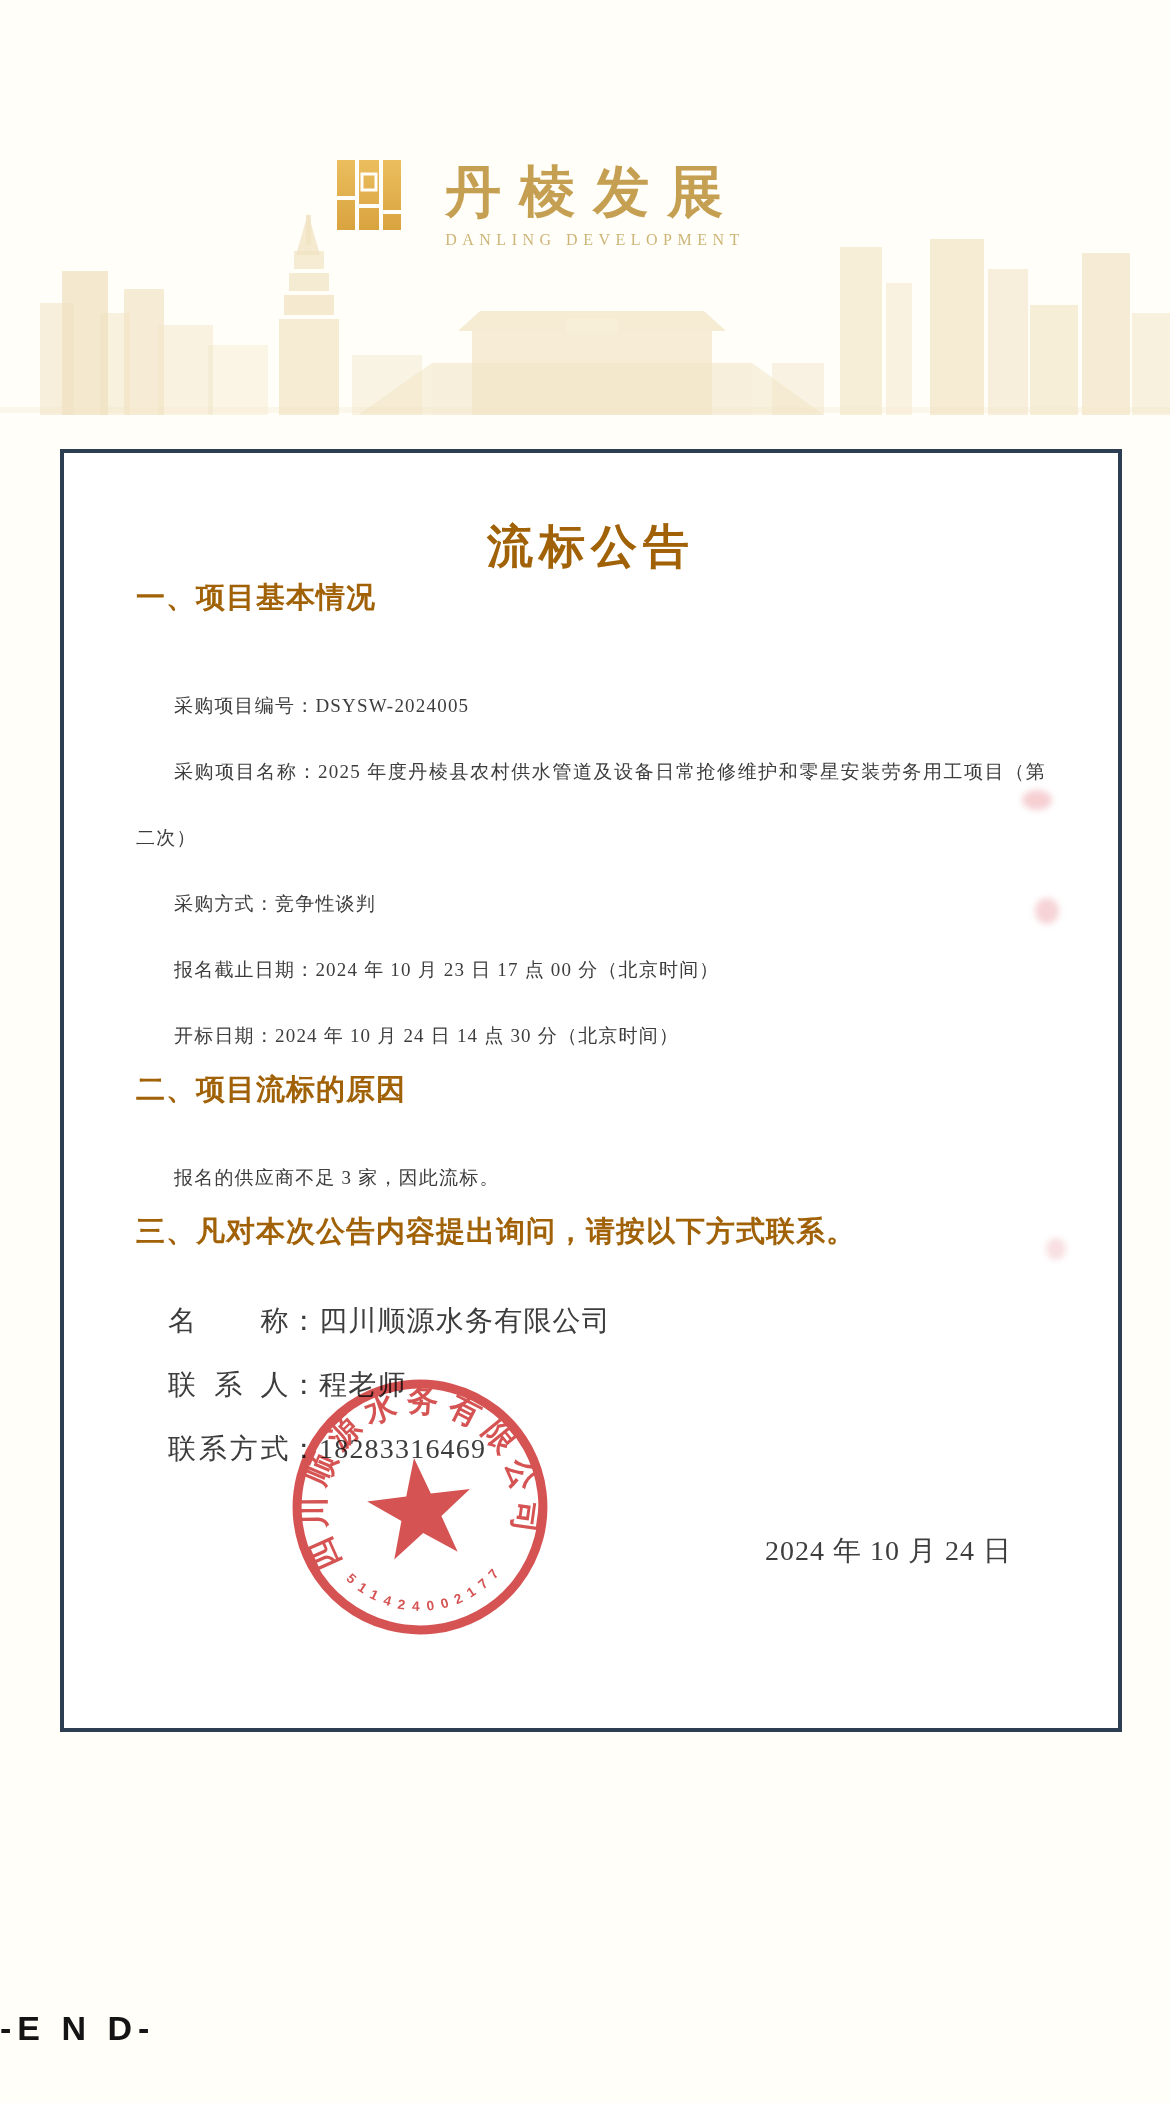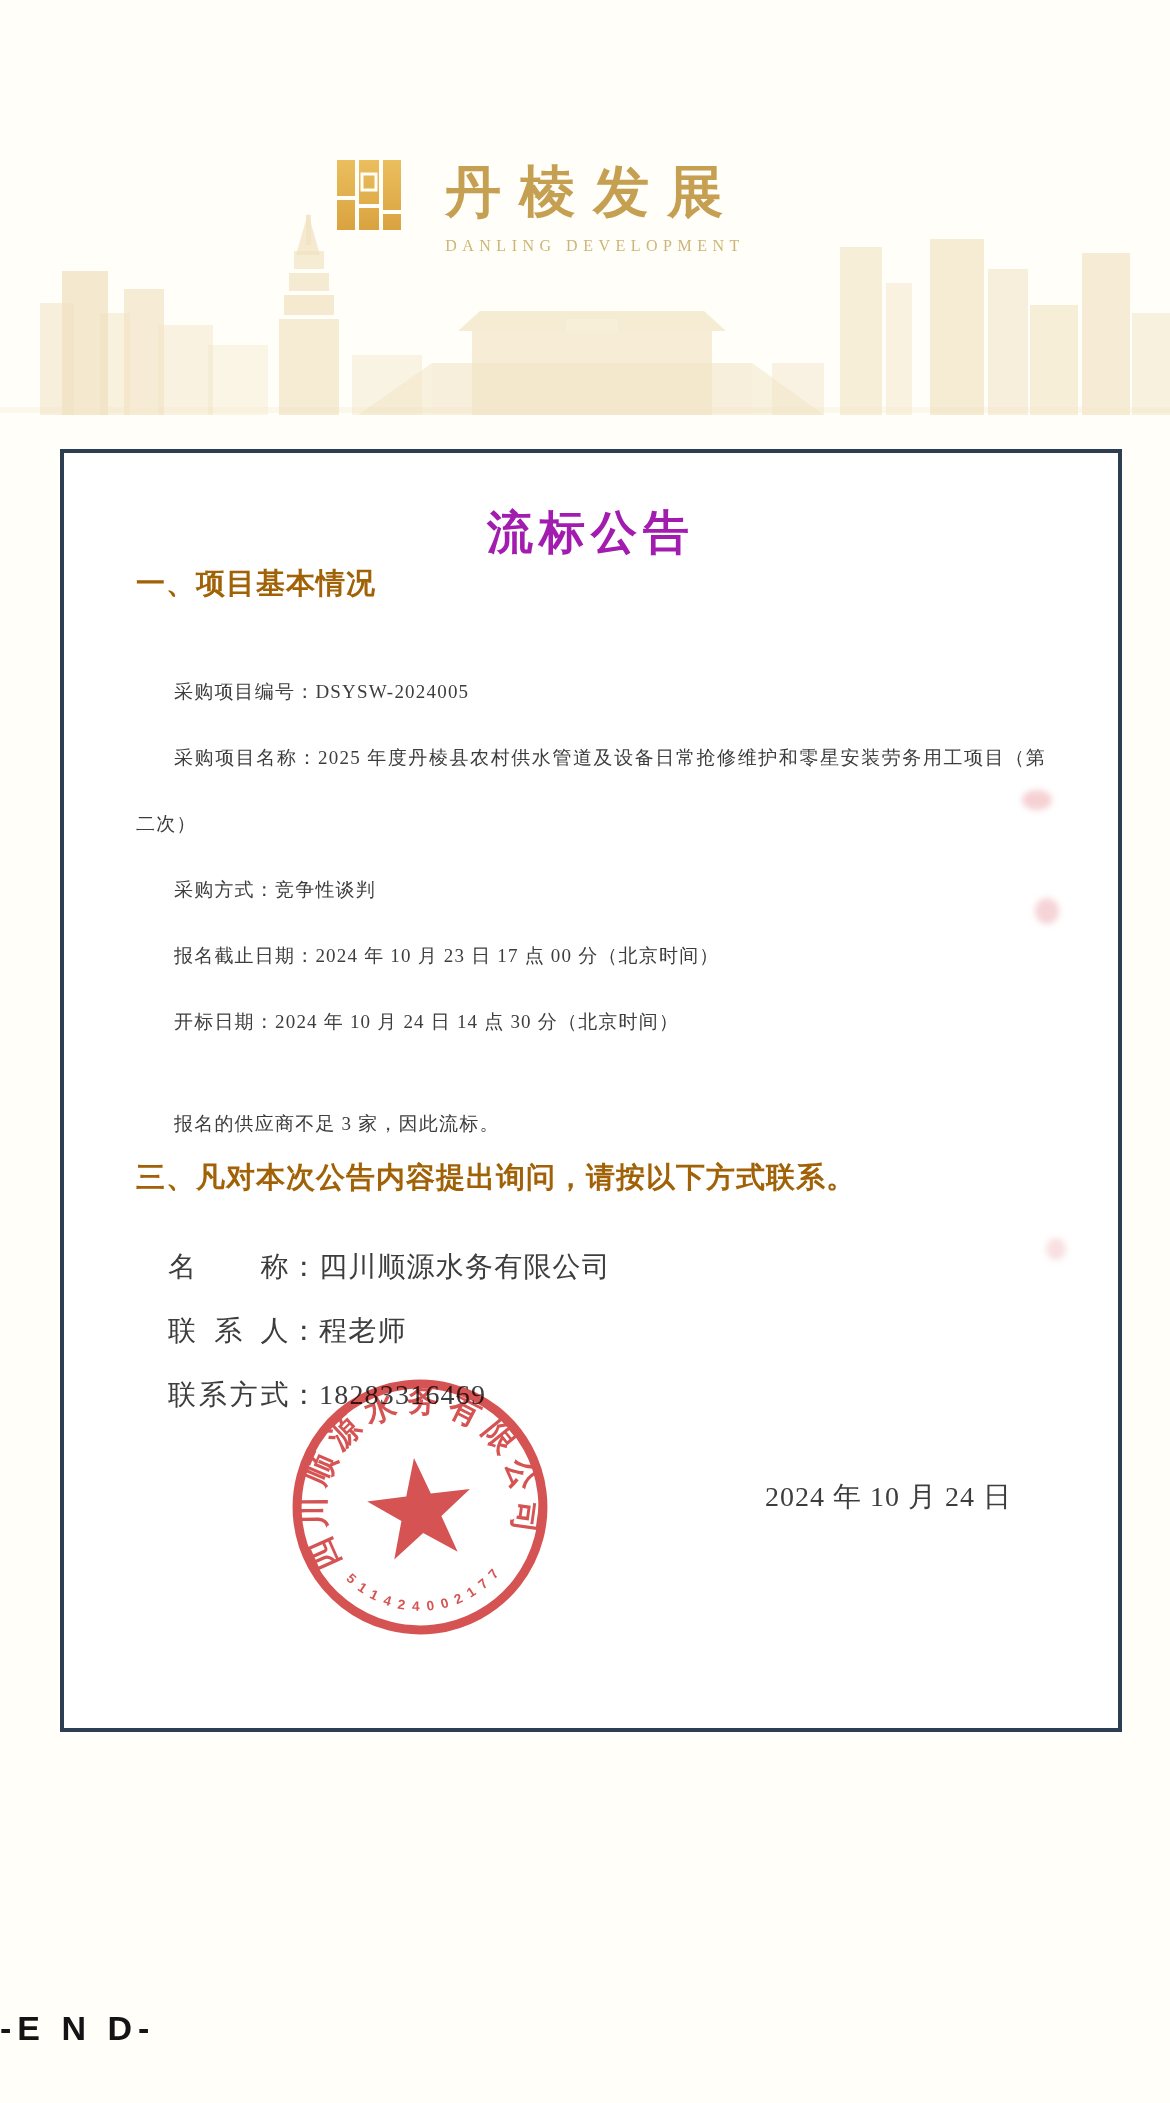--- a/index.html
+++ b/index.html
@@ -14,33 +14,33 @@
     position:absolute;top:160px;left:0;width:100%;
     display:flex;justify-content:center;align-items:flex-start;gap:44px;
     transform:translateX(-44px);
   }
   .logo-mark{width:64px;height:70px;flex:0 0 auto;}
   .logo-cn{
     font-size:56px;font-weight:700;letter-spacing:18px;line-height:1.15;
     color:#C6A052;white-space:nowrap;
   }
   .logo-en{
-    margin-top:13px;text-align:center;font-size:16px;letter-spacing:5.5px;
+    margin-top:7px;text-align:center;font-size:16px;letter-spacing:5.5px;
     color:#CDB577;white-space:nowrap;font-family:"Liberation Serif",serif;
   }
   .skyline{position:absolute;top:213px;left:0;width:1170px;height:202px;opacity:.55;}
   
   .doc-frame{
     position:absolute;top:449px;left:60px;width:1062px;height:1283px;
     box-sizing:border-box;border:4px solid #2E3E52;background:#FFFFFF;
     padding:46px 72px 0 72px;
   }
   .doc-title{
-    margin:4px 0 0;text-align:center;font-size:46px;font-weight:700;
-    letter-spacing:6px;color:#a21caf;line-height:60px;
+    margin:18px 0 0;text-align:center;font-size:46px;font-weight:700;
+    letter-spacing:6px;color:#a16207;line-height:60px;
   }
   h2.sec{
     margin:0;font-family:"Liberation Sans","DejaVu Sans",sans-serif;
     font-size:29px;font-weight:700;color:#a16207;letter-spacing:1px;line-height:40px;
   }
   .sec1h{margin-top:52px;}
   .sec2h{margin-top:38px;}
   .sec3h{margin-top:40px;}
   .lines{margin-top:56px;}
   .lines p, p.body-line{
@@ -151,20 +151,21 @@
 
     <h2 class="sec sec1h">一、项目基本情况</h2>
     <div class="lines">
       <p>采购项目编号：DSYSW-2024005</p>
       <p>采购项目名称：2025 年度丹棱县农村供水管道及设备日常抢修维护和零星安装劳务用工项目（第二次）</p>
       <p>采购方式：竞争性谈判</p>
       <p>报名截止日期：2024 年 10 月 23 日 17 点 00 分（北京时间）</p>
       <p>开标日期：2024 年 10 月 24 日 14 点 30 分（北京时间）</p>
     </div>
 
+    <h2 class="sec sec2h">二、项目流标的原因</h2>
     <p class="body-line reason">报名的供应商不足 3 家，因此流标。</p>
 
     <h2 class="sec sec3h">三、凡对本次公告内容提出询问，请按以下方式联系。</h2>
 
     <div class="contact">
       <div class="row"><span class="clabel">名称</span><span>：四川顺源水务有限公司</span></div>
       <div class="row"><span class="clabel">联系人</span><span>：程老师</span></div>
       <div class="row"><span class="clabel">联系方式</span><span>：18283316469</span></div>
     </div>
 

